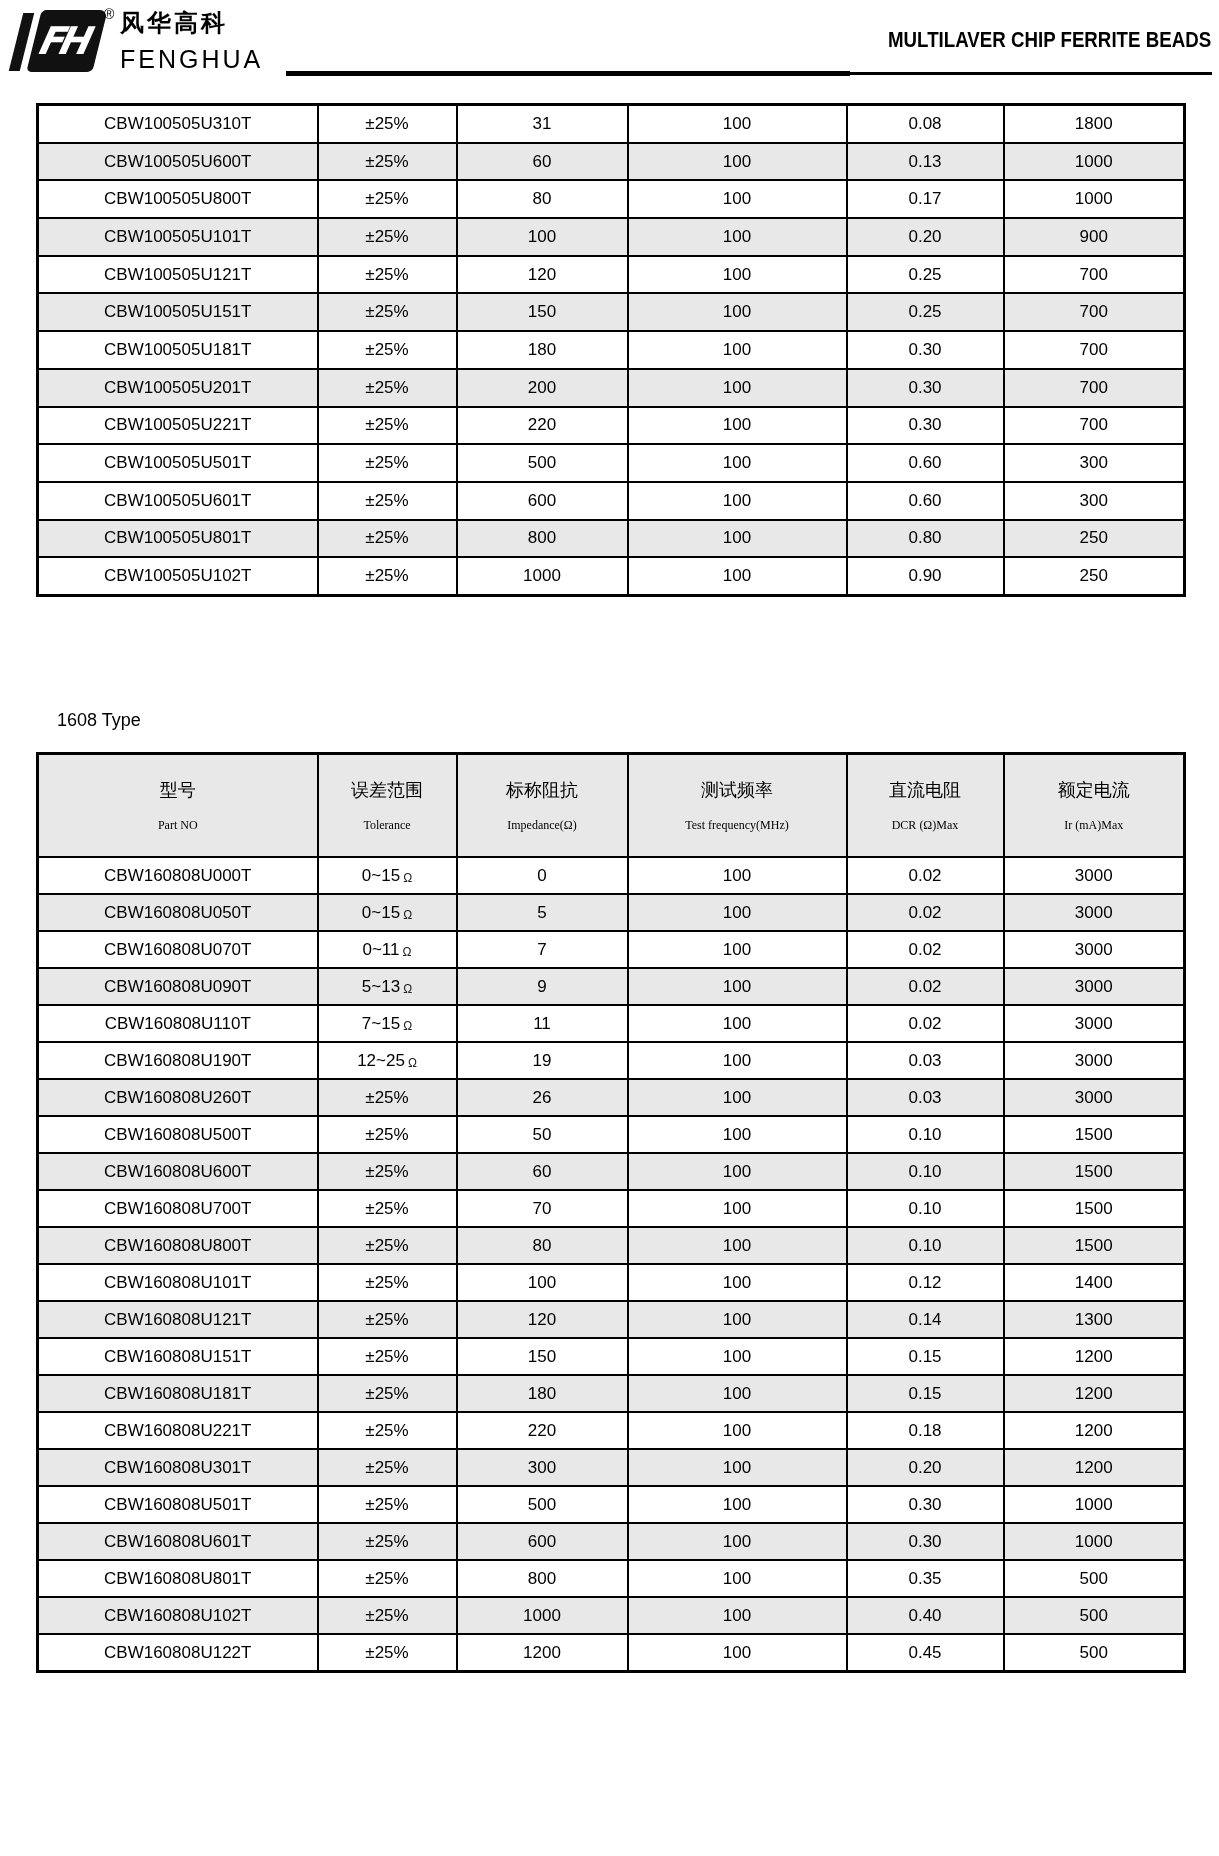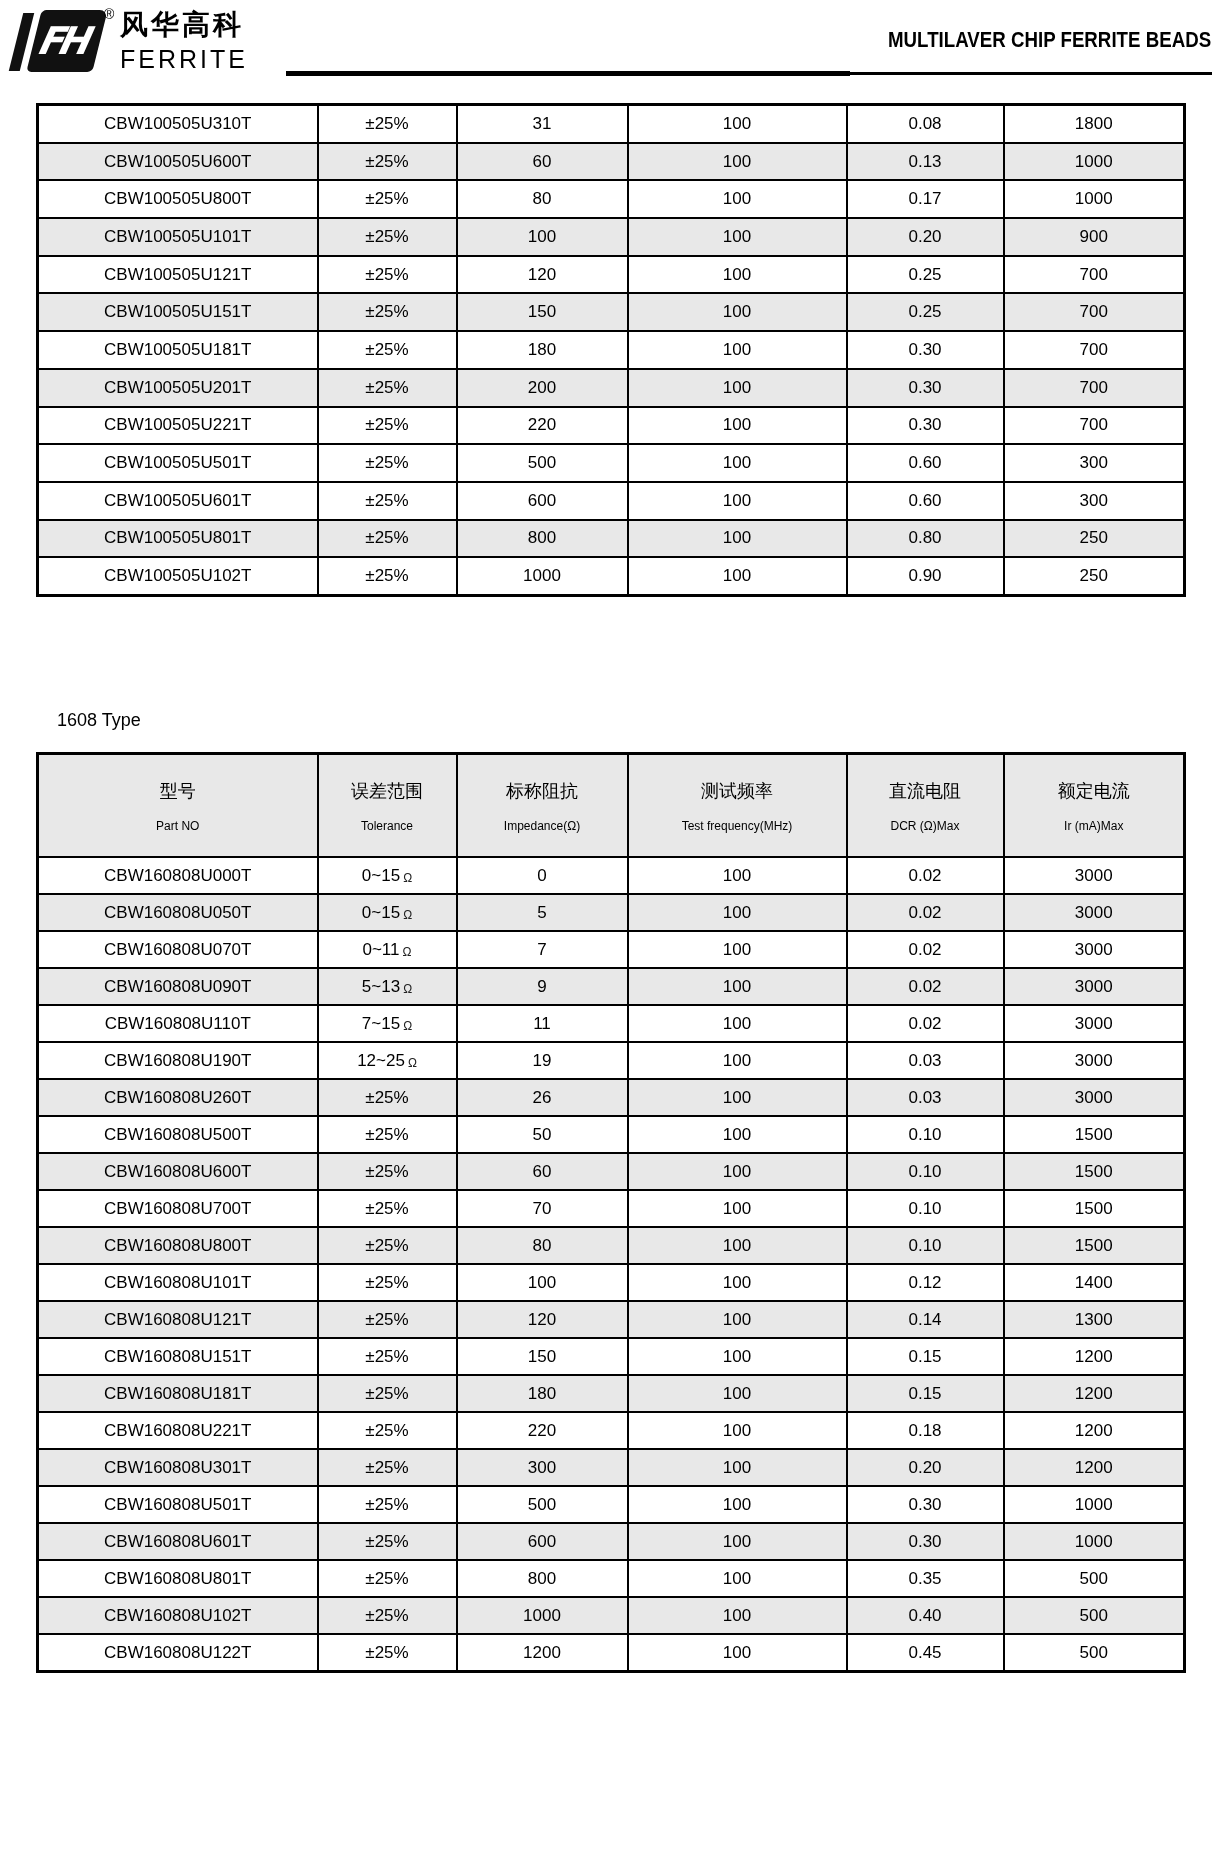--- a/index.html
+++ b/index.html
@@ -12,21 +12,21 @@
   .logo-mark{
     position:absolute;left:34px;top:10px;width:66px;height:62px;background:#111;
     transform:skewX(-14deg);border-radius:5px 8px 5px 5px;
     display:flex;align-items:center;justify-content:center;
   }
   .logo-mark .fh{
     color:#fff;font-weight:bold;font-style:italic;font-size:38px;letter-spacing:-6px;
     font-family:"DejaVu Sans","Liberation Sans",sans-serif;line-height:1;padding-right:6px;
   }
   .logo-reg{position:absolute;left:104px;top:6px;font-size:14px;}
-  .brand-cn{position:absolute;left:120px;top:10px;font-size:28px;font-weight:bold;letter-spacing:3px;line-height:1.1;}
+  .brand-cn{position:absolute;left:120px;top:10px;font-size:24px;font-weight:bold;letter-spacing:3px;line-height:1.1;}
   .brand-en{position:absolute;left:120px;top:45px;font-size:25px;letter-spacing:3px;font-weight:500;}
   .doc-title{
     position:absolute;right:8px;top:27px;font-size:22px;font-weight:bold;
     transform:scaleX(0.85);transform-origin:100% 50%;letter-spacing:0px;white-space:nowrap;
   }
   .rule-thick{position:absolute;left:286px;top:71px;width:564px;height:5px;background:#000;}
   .rule-thin{position:absolute;left:850px;top:72px;width:362px;height:3px;background:#000;}
   
   .section-label{position:absolute;left:57px;top:710px;font-size:18px;}
   
@@ -36,37 +36,37 @@
   }
   table.spec td,table.spec th{
     border:2px solid #000;text-align:center;vertical-align:middle;
     font-size:17px;font-weight:normal;padding:0;overflow:hidden;white-space:nowrap;
   }
   #table-100505{top:103px;}
   #table-1608{top:752px;}
   #table-100505 td{height:35.7px;}
   #table-1608 td{height:35px;}
   tr.shaded td,thead th{background:#e8e8e8;}
-  thead th{height:101px;}
+  thead th{height:101px;font-family:Liberation Serif, serif;}
   thead .cn{font-size:18px;margin-bottom:16px;font-weight:normal;}
   thead .en{font-size:12px;font-weight:normal;}
   .ohm{font-size:12px;margin-left:3px;position:relative;top:1px;color:#222;}
 </style>
 </head>
 <body>
 
 <div class="page">
 
   <div class="logo-slash"></div>
   <div class="logo-mark">
     <span class="fh">FH</span>
   </div>
   <div class="logo-reg">®</div>
   <div class="brand-cn">风华高科</div>
-  <div class="brand-en">FERRITE</div>
+  <div class="brand-en">FENGHUA</div>
   <div class="doc-title">MULTILAVER CHIP FERRITE BEADS</div>
   <div class="rule-thick"></div>
   <div class="rule-thin"></div>
 
   <table class="spec" id="table-100505">
     <colgroup>
       <col style="width:280px">
         <col style="width:139px">
         <col style="width:171px">
       <col style="width:219px">

